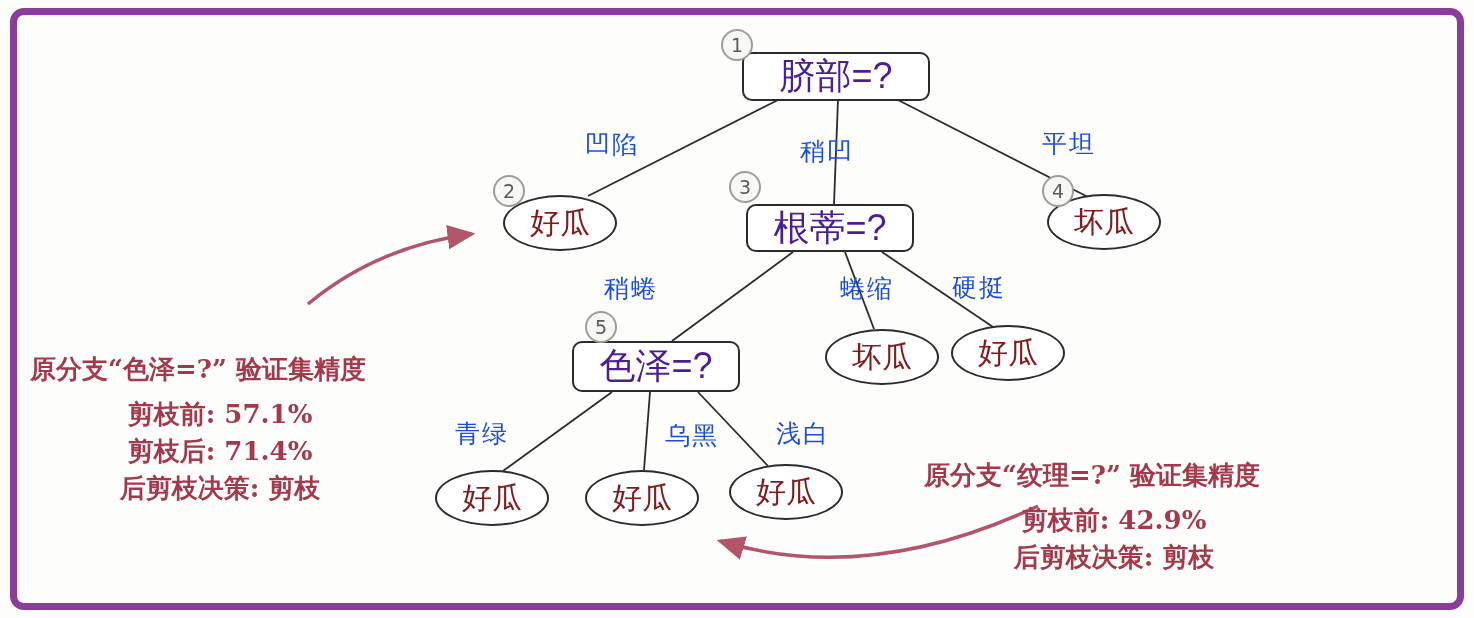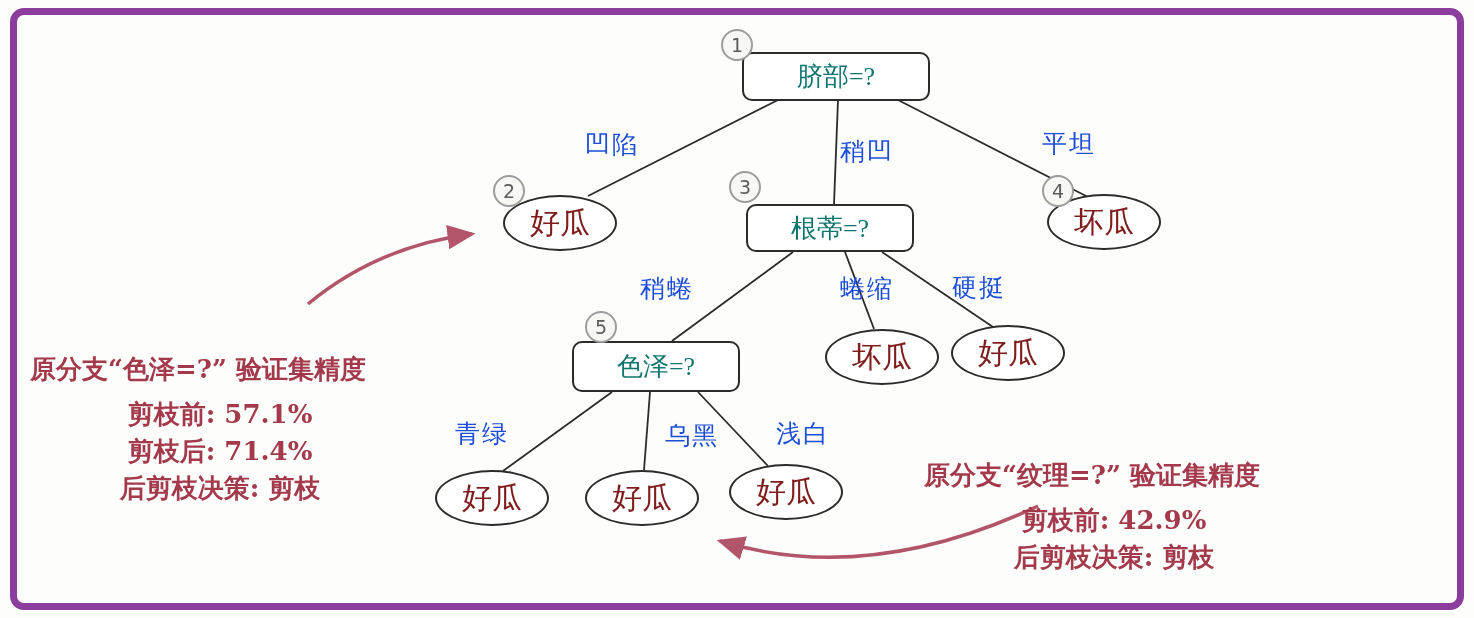--- a/index.html
+++ b/index.html
@@ -37,22 +37,22 @@
   .edge { stroke: var(--node-border); stroke-width: 1.8px; }
   .arrow { stroke: var(--arrow); stroke-width: 3.5px; fill: none; }
   .arrowhead { fill: var(--arrow); }
 
   .dnode {
     position: absolute;
     background: #ffffff;
     border: 2px solid var(--node-border);
     border-radius: 10px;
     display: flex; align-items: center; justify-content: center;
-    font-size: 26px; color: #0f766e;
-    font-family: Liberation Serif, serif;
+    font-size: 36px; color: #4c1d95;
+    font-family: Liberation Sans, sans-serif;
   }
 
   .lnode {
     position: absolute;
     width: 114px; height: 56px;
     background: #ffffff;
     border: 2px solid var(--node-border);
     border-radius: 50%;
     display: flex; align-items: center; justify-content: center;
     font-size: 30px; color: #7f1d1d;
@@ -130,23 +130,23 @@
   <div class="lnode" style="left:585px;top:470px">好瓜</div>
   <div class="lnode" style="left:729px;top:464px">好瓜</div>
 
   <div class="badge" style="left:721px;top:29px">1</div>
   <div class="badge" style="left:493px;top:175px">2</div>
   <div class="badge" style="left:729px;top:171px">3</div>
   <div class="badge" style="left:1042px;top:175px">4</div>
   <div class="badge" style="left:585px;top:311px">5</div>
 
   <span class="elabel" style="left:585px;top:128px">凹陷</span>
-  <span class="elabel" style="left:840px;top:135px">稍凹</span>
+  <span class="elabel" style="left:800px;top:135px">稍凹</span>
   <span class="elabel" style="left:1042px;top:127px">平坦</span>
-  <span class="elabel" style="left:640px;top:272px">稍蜷</span>
+  <span class="elabel" style="left:604px;top:272px">稍蜷</span>
   <span class="elabel" style="left:840px;top:272px">蜷缩</span>
   <span class="elabel" style="left:952px;top:271px">硬挺</span>
   <span class="elabel" style="left:455px;top:417px">青绿</span>
   <span class="elabel" style="left:665px;top:419px">乌黑</span>
   <span class="elabel" style="left:776px;top:417px">浅白</span>
 
   <div class="annotation" style="left:30px;top:316px;width:380px">
     <div class="ann-title">原分支“色泽=?”  验证集精度</div>
     <div class="ann-line">剪枝前: 57.1%</div>
     <div class="ann-line">剪枝后: 71.4%</div>

